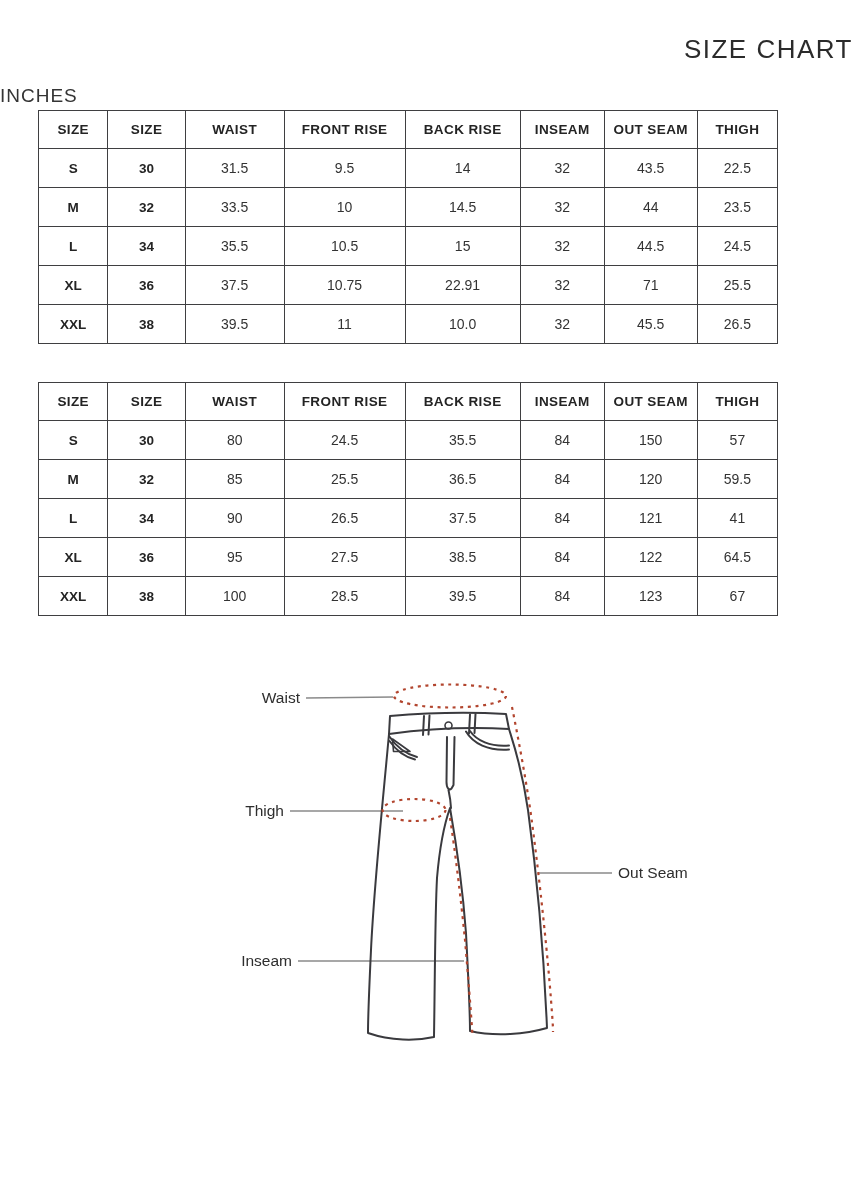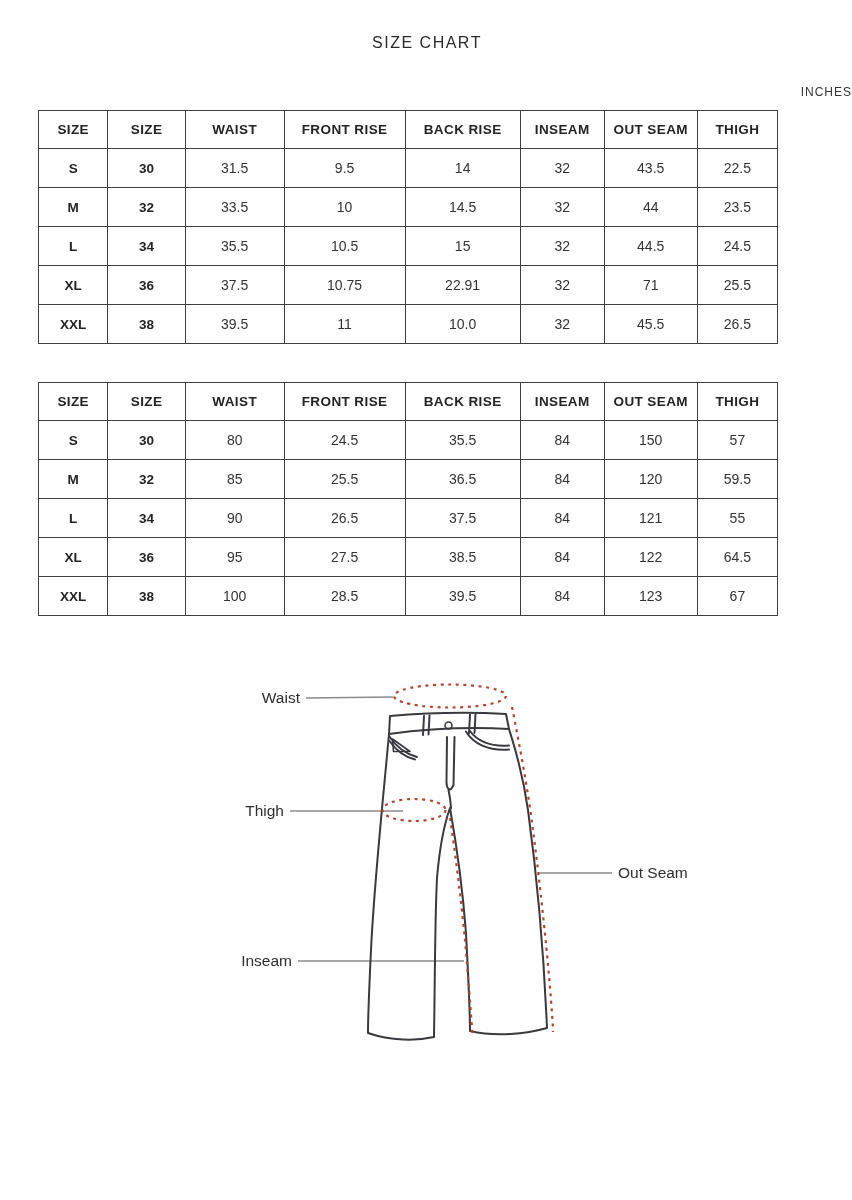--- a/index.html
+++ b/index.html
@@ -9,31 +9,31 @@
     position: relative;
     width: 852px;
     height: 1200px;
     margin: 0 auto;
     background: #ffffff;
     overflow: hidden;
   }
   .page-title {
     position: absolute;
     top: 34px; left: 1px; width: 100%;
-    text-align: center;
-    font-size: 16px;
+    text-align: right;
+    font-size: 26px;
     letter-spacing: 1.5px;
     font-weight: 400;
     color: #2b2b2b;
   }
   .section-label {
     position: absolute;
     left: 0; width: 100%;
-    text-align: right;
-    font-size: 12px;
+    text-align: left;
+    font-size: 19px;
     letter-spacing: 1px;
     font-weight: 400;
     color: #343434;
   }
   .label-inches { top: 85px; }
   .label-centimeter { top: 359px; }
 
   table.size-table {
     position: absolute;
     left: 38px;
@@ -196,21 +196,21 @@
           <td>59.5</td>
         </tr>
         <tr>
           <td>L</td>
           <td>34</td>
           <td>90</td>
           <td>26.5</td>
           <td>37.5</td>
           <td>84</td>
           <td>121</td>
-          <td>55</td>
+          <td>41</td>
         </tr>
         <tr>
           <td>XL</td>
           <td>36</td>
           <td>95</td>
           <td>27.5</td>
           <td>38.5</td>
           <td>84</td>
           <td>122</td>
           <td>64.5</td>

